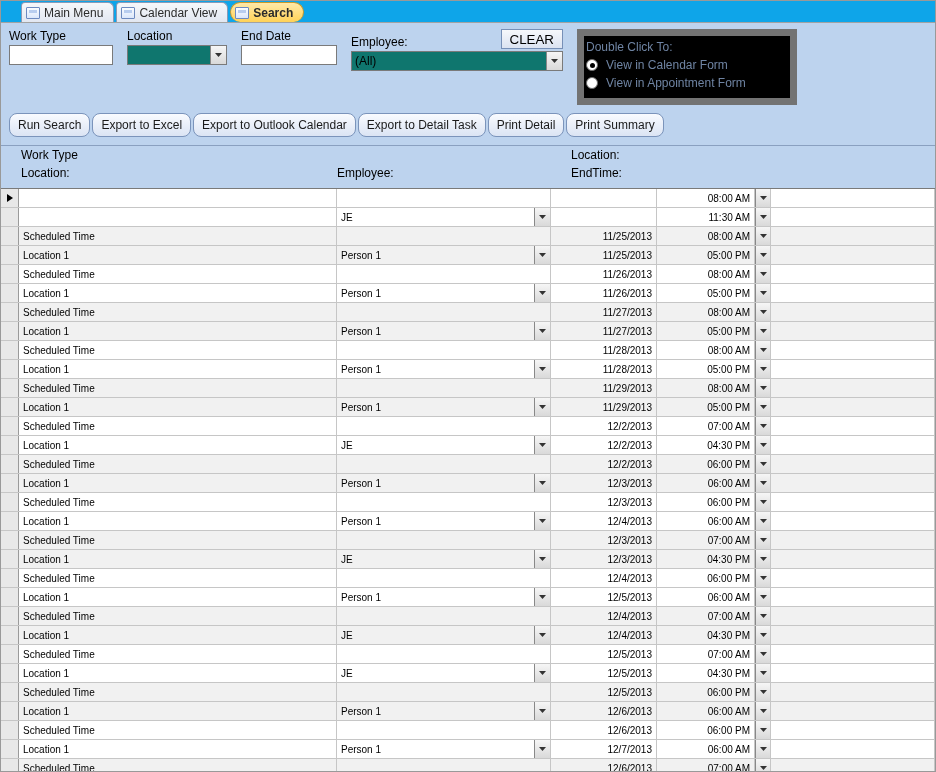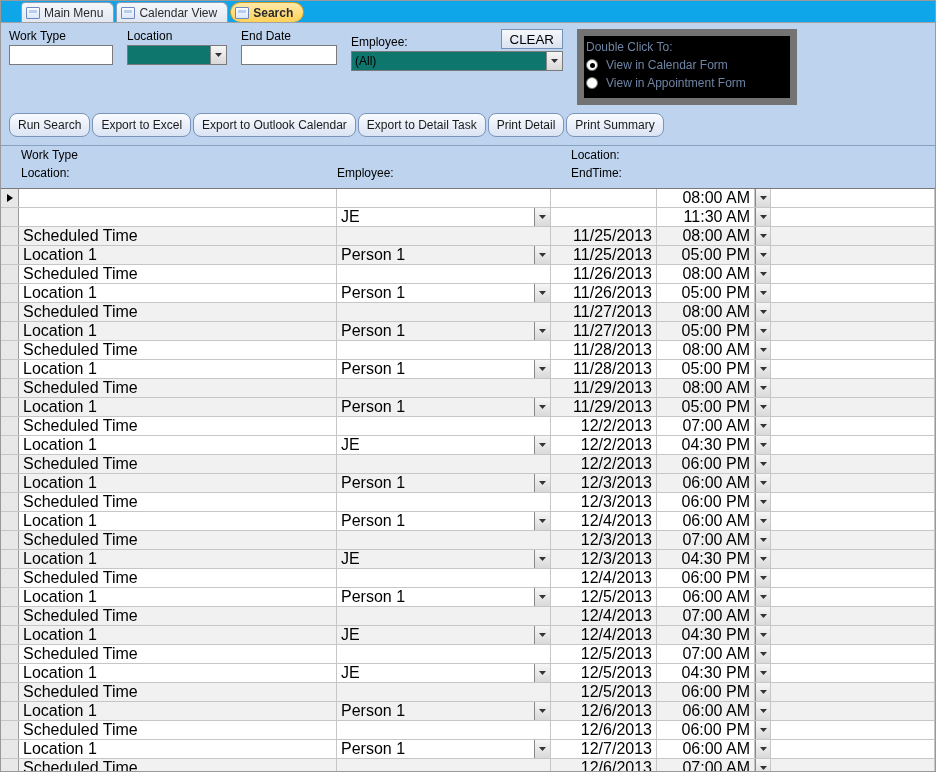--- a/index.html
+++ b/index.html
@@ -151,21 +151,21 @@
   
   .datasheet {
     border-top: 1px solid #7a7a7a;
   }
   .dsrow {
     display: grid;
     grid-template-columns: 18px 318px 214px 106px 98px 16px 1fr;
     height: 19px;
     border-bottom: 1px solid #c6c6c6;
     align-items: stretch;
-    font-size: 16px;
+    font-size: 10px;
   }
   .dsrow.alt { background: #f1f1f1; }
   .dsrow .sel {
     border-right: 1px solid #9a9a9a;
     background: #e8e8e8;
     display: flex; align-items: center; justify-content: center;
   }
   .selmark {
     width: 0; height: 0;
     border-top: 4px solid transparent;

